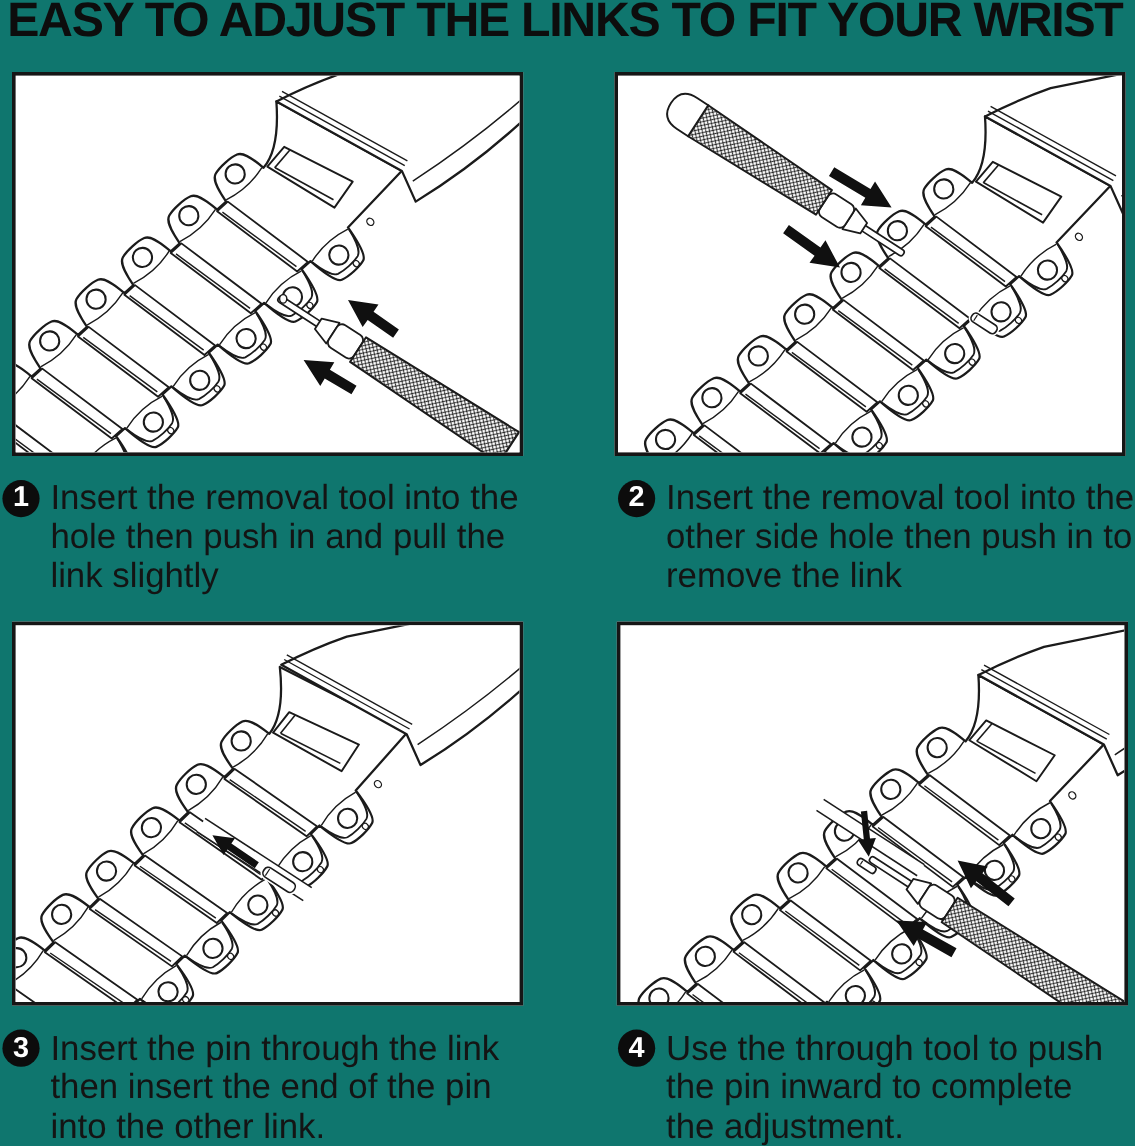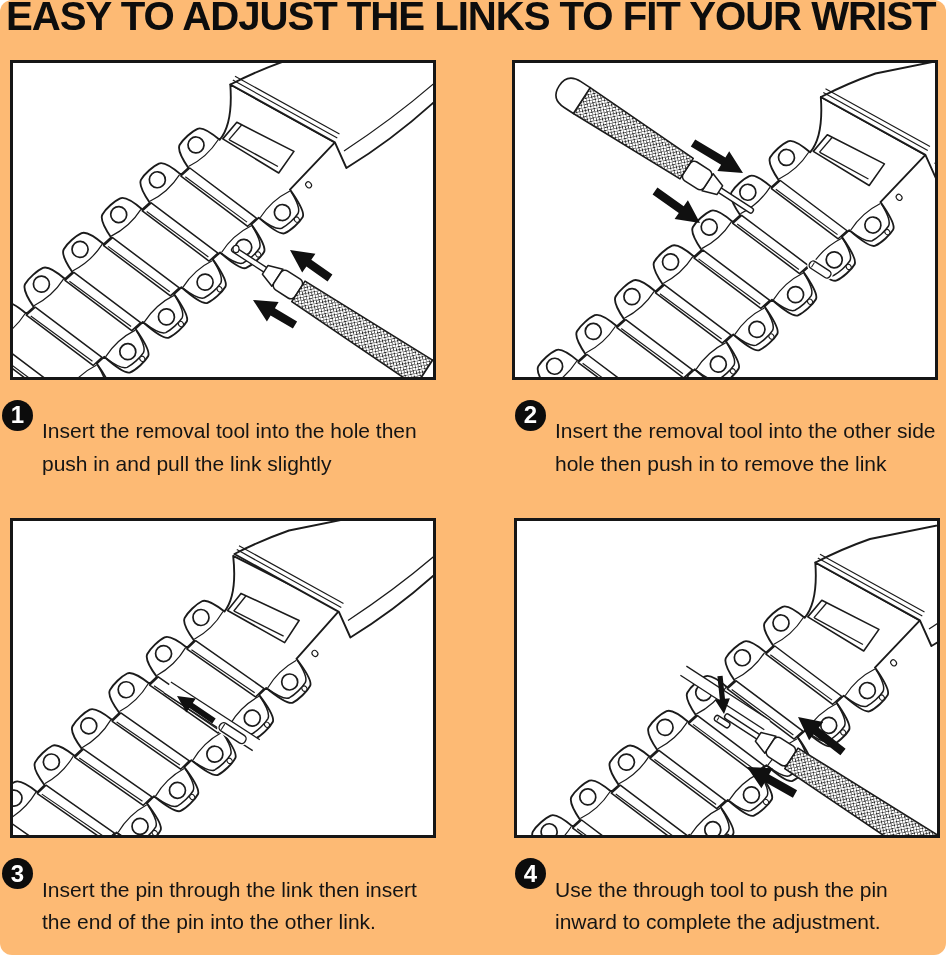--- a/index.html
+++ b/index.html
@@ -1,26 +1,26 @@
 <!DOCTYPE html>
 <html><head>
 <meta charset="utf-8">
 <style>
   html,body { margin:0; padding:0; background:#fff; }
-  .page { position:relative; width:946px; height:955px; background:#fdba74; overflow:hidden;
-          font-family:"Liberation Sans", sans-serif; color:#111;border-radius:12px; }
+  .page { position:relative; width:946px; height:955px; background:#0f766e; overflow:hidden;
+          font-family:"Liberation Sans", sans-serif; color:#111; }
   .title { position:absolute; left:6px; top:-6px; font-size:40.2px; font-weight:bold;
            letter-spacing:-1.05px; white-space:nowrap; color:#0d0d0d; margin:0; }
   .frame { position:absolute; width:420px; height:314px; border:3px solid #161616; background:#fff; overflow:hidden; }
   .frame svg { display:block; }
   .caption { position:absolute; display:flex; align-items:flex-start; }
   .badge { flex:0 0 auto; width:31px; height:31px; border-radius:50%; background:#0c0c0c; color:#fff;
            font-size:24px; font-weight:bold; display:flex; align-items:center; justify-content:center;
            margin-top:0.6px; }
-  .cap-text { margin:16px 0 0 9px; font-size:21px; line-height:32.5px; color:#141414; letter-spacing:0; }
+  .cap-text { margin:0 0 0 9px; font-size:29px; line-height:32.5px; color:#141414; letter-spacing:0; }
 </style>
 </head>
 <body>
 
 <div class="page">
   <svg width="0" height="0" style="position:absolute">
       <defs>
         <pattern id="knurl" width="4.2" height="4.2" patternUnits="userSpaceOnUse">
           <rect width="4.2" height="4.2" fill="#fff"></rect>
           <path d="M0,0 L4.2,4.2 M4.2,0 L0,4.2" stroke="#222" stroke-width="0.8" fill="none"></path>

